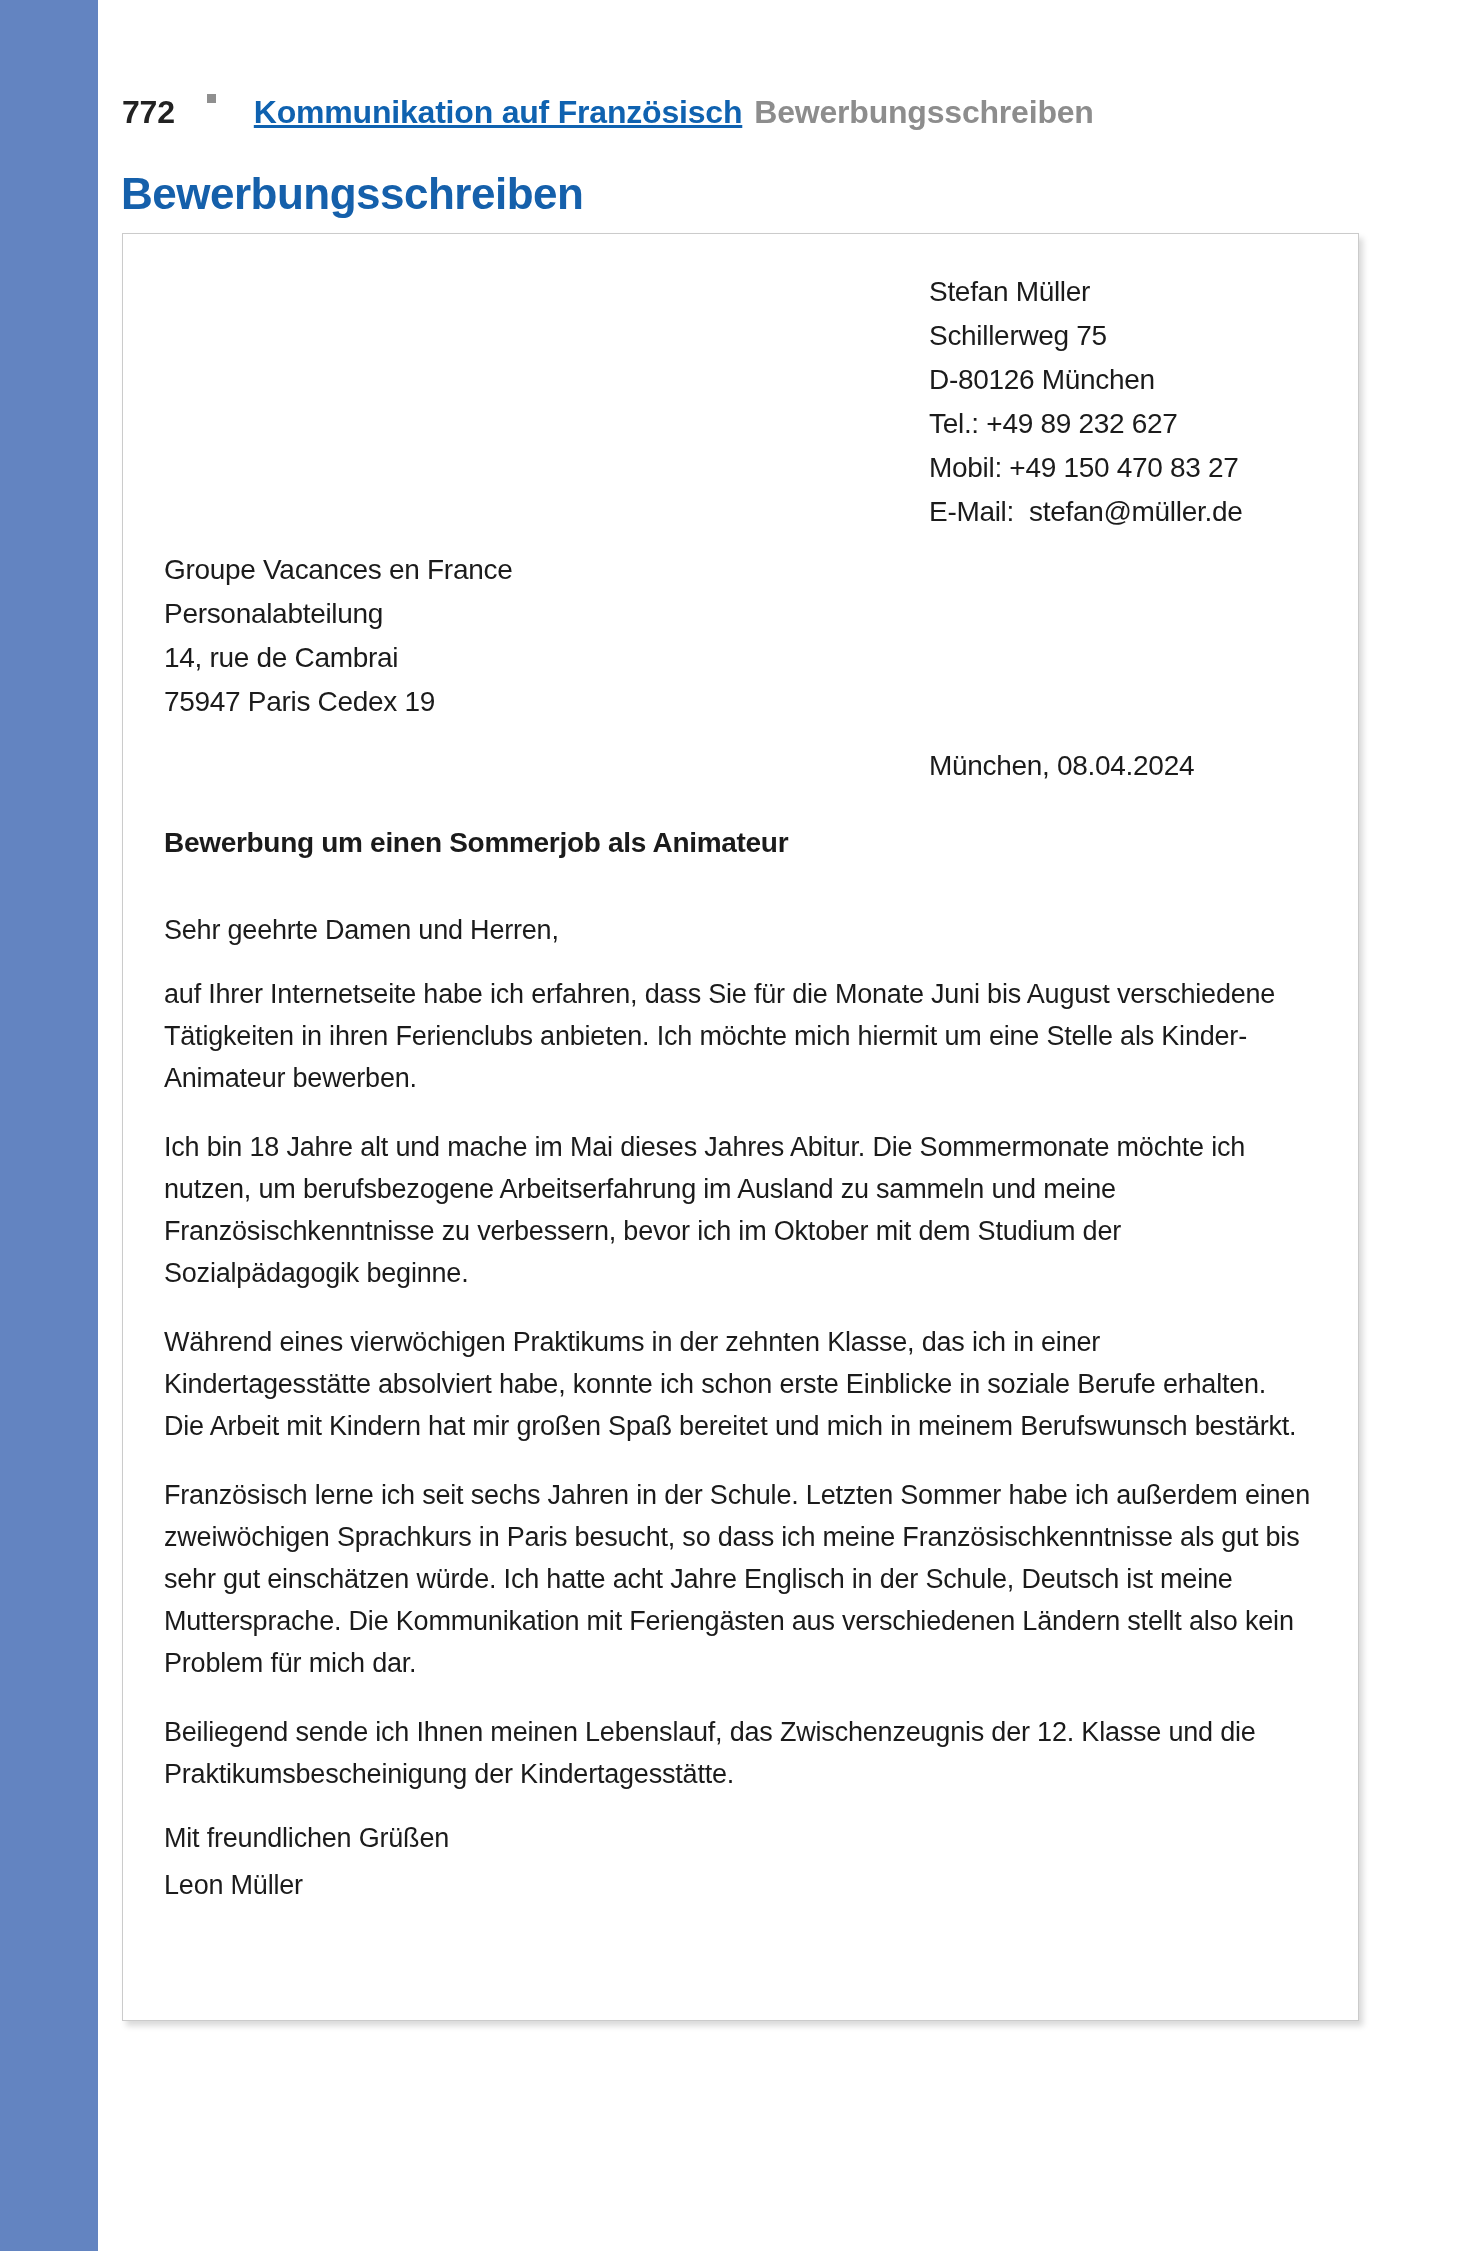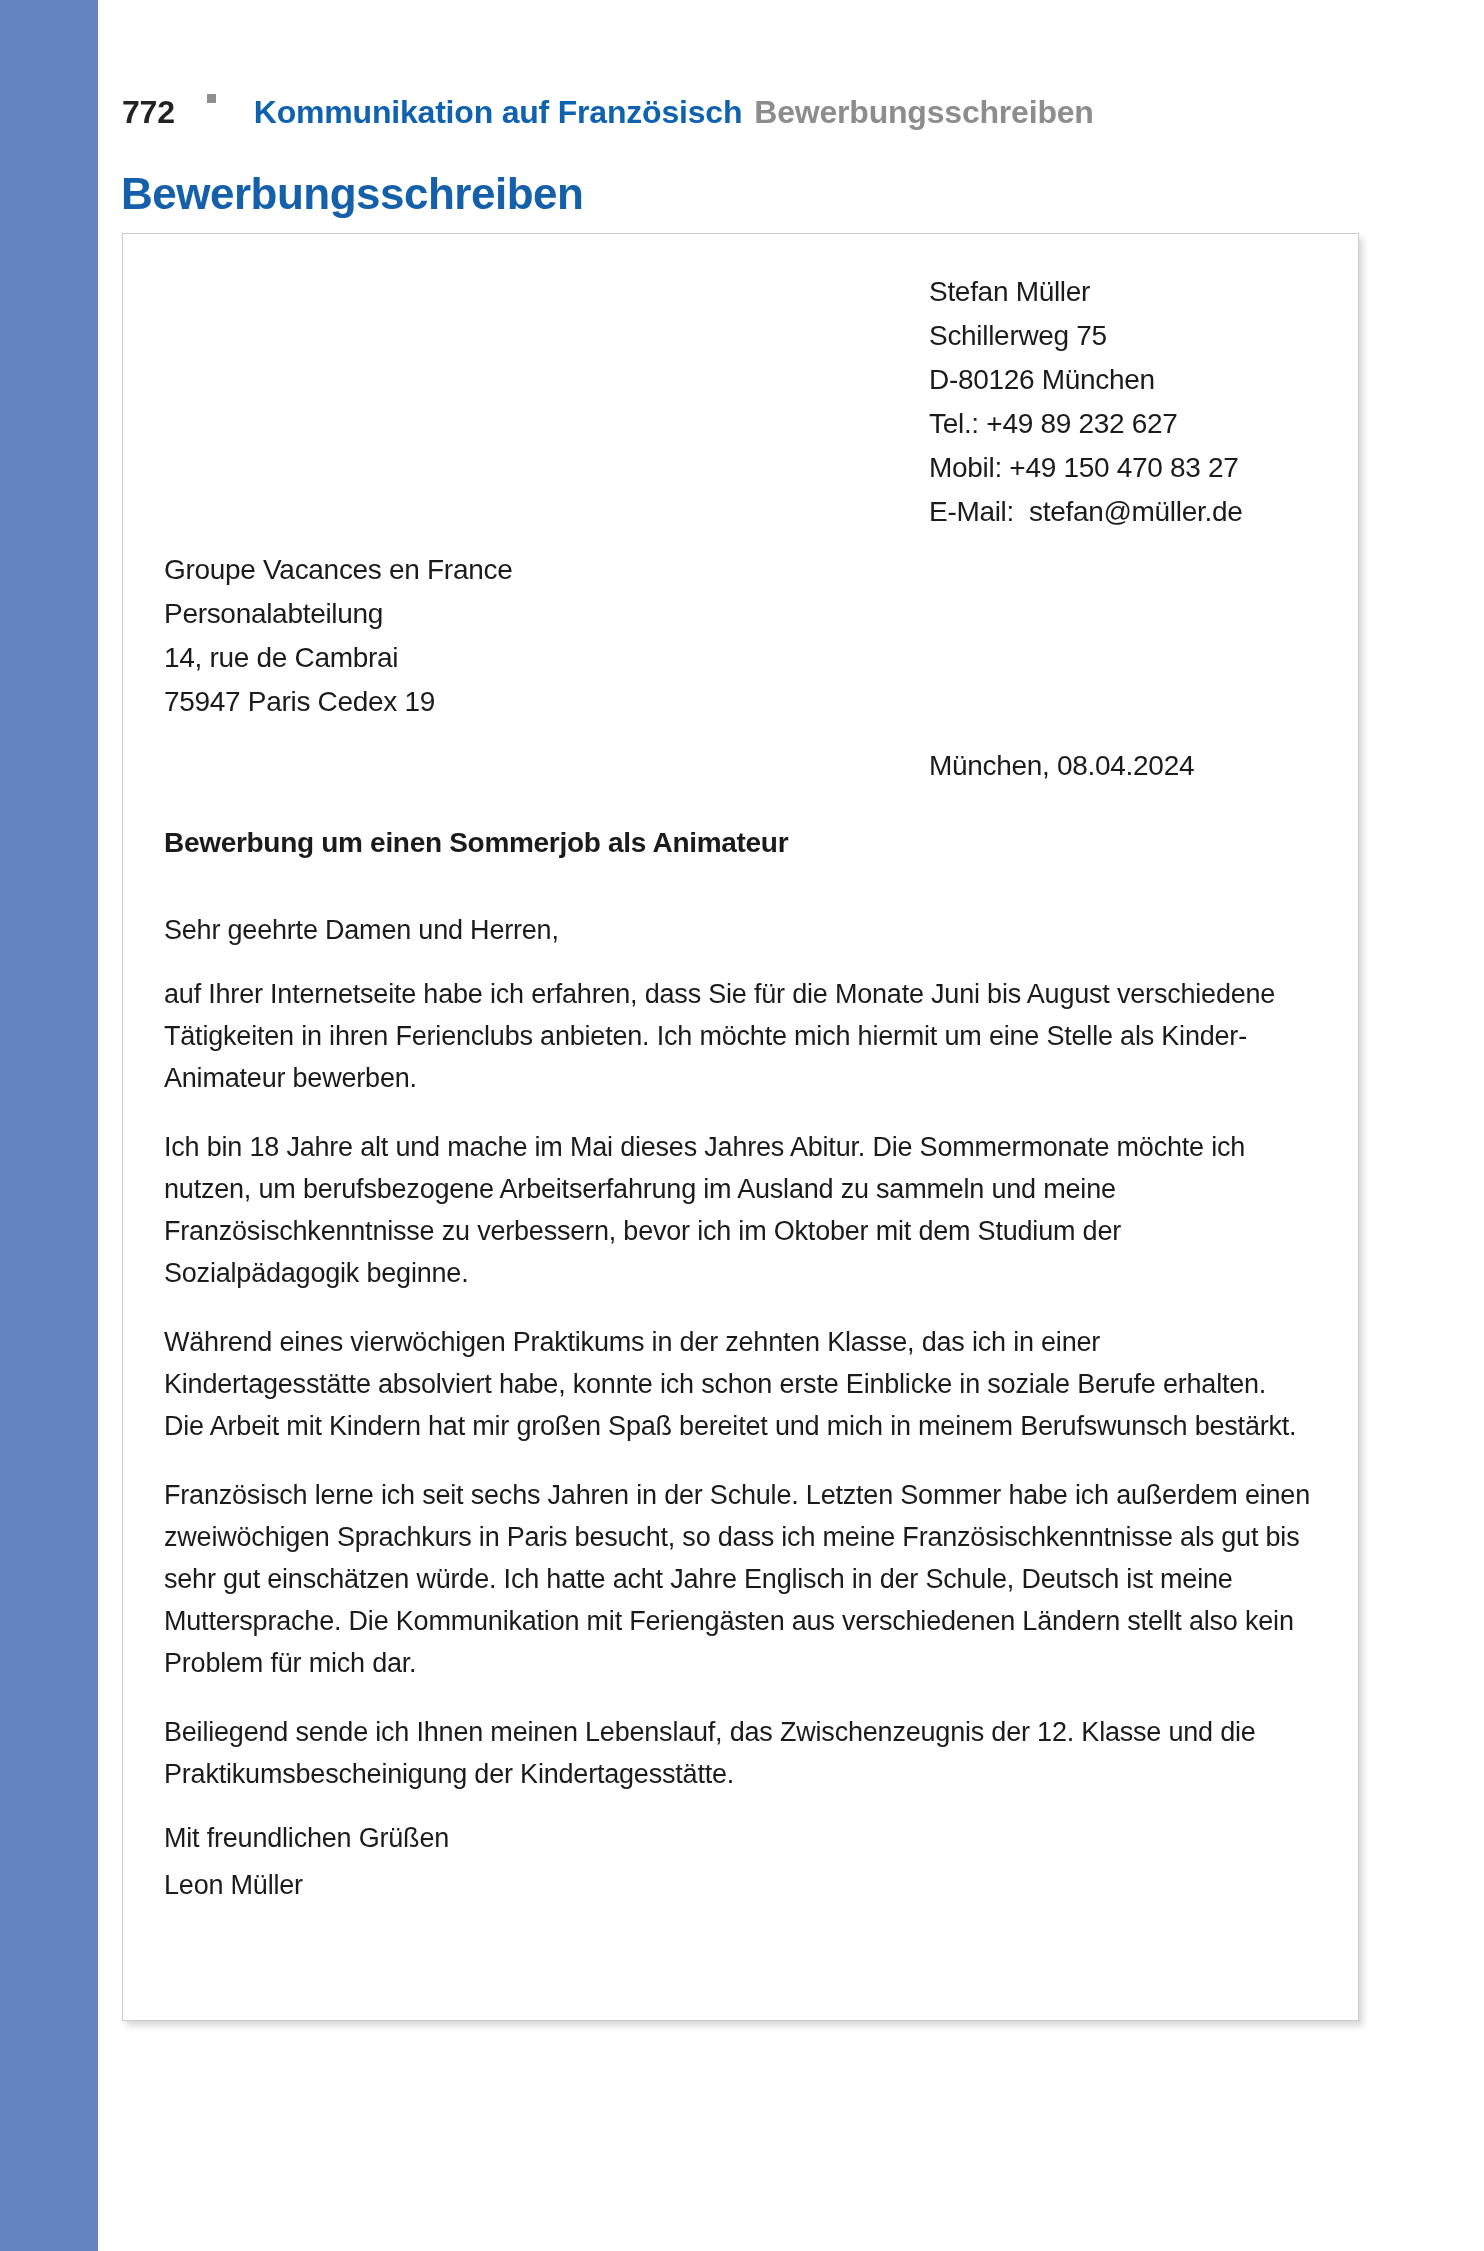--- a/index.html
+++ b/index.html
@@ -32,21 +32,21 @@
     letter-spacing: -0.2px;
     margin-top: 24px;
   }
   .page-number { color: #222222; }
   .square-bullet {
     display: inline-block;
     width: 9px; height: 9px;
     background: #8f8f8f;
     margin: 0 38px 0 32px;
   }
-  .chapter-title { color: #0f62b0; }
+  .chapter-title { color: #0f62b0; text-decoration: underline; }
   .section-title { color: #8d8d8d; margin-left: 12px; }
 
   
   .page-title {
     position: absolute;
     top: 140px; left: 121px;
     font-size: 44px;
     font-weight: bold;
     color: #1560ab;
     letter-spacing: -0.5px;

